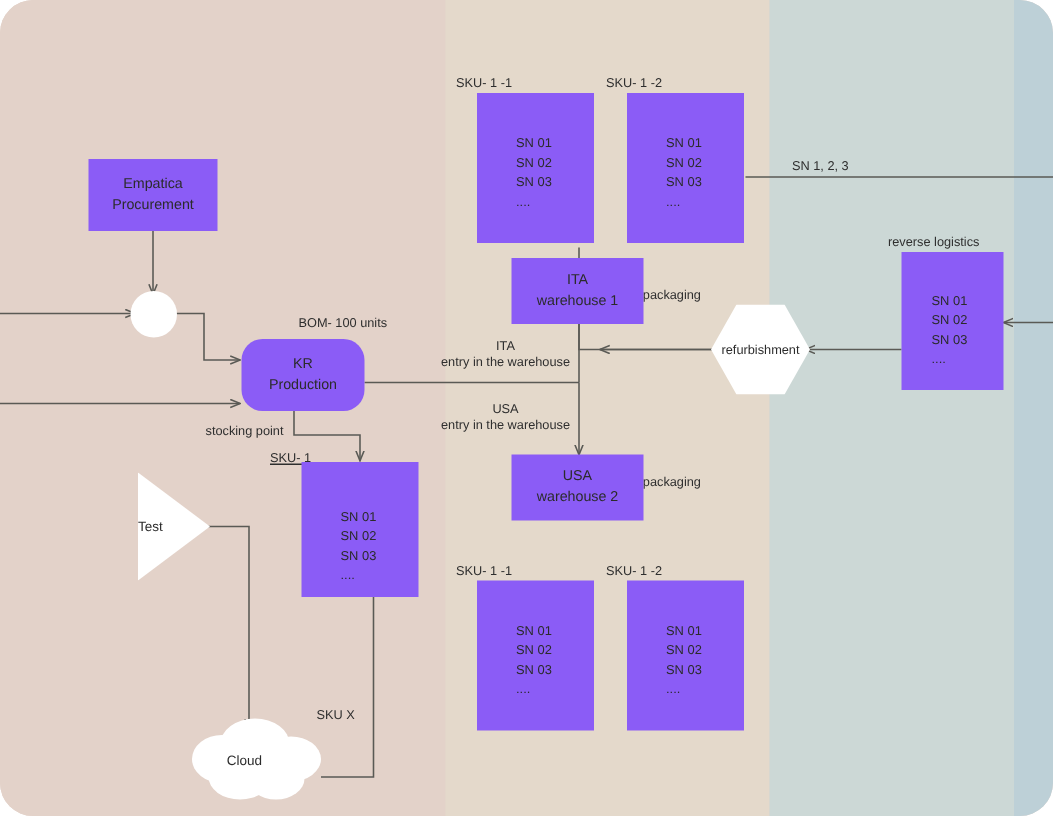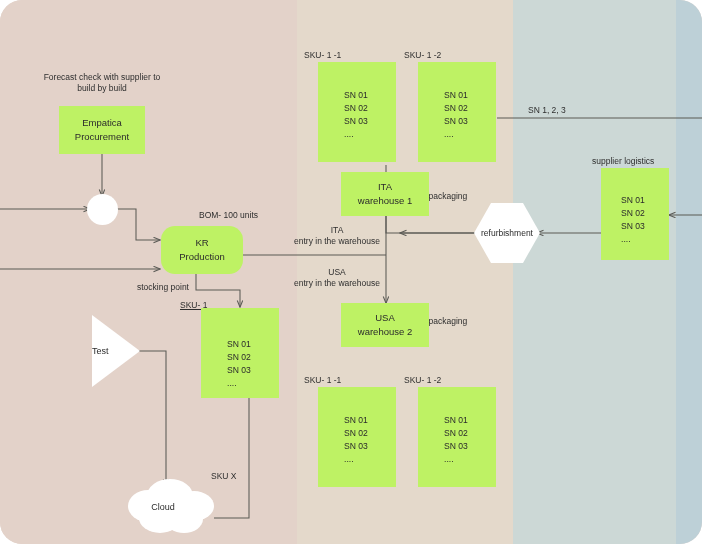--- a/index.html
+++ b/index.html
@@ -20,21 +20,21 @@
   #band-beige{left:297px; width:216px; background:#e4d9cb;}
   #band-blue {left:513px; width:163px; background:#ccd8d6;}
   #band-blue2{left:676px; width:26px;  background:#bdd0d7;}
 
   
   #wires{position:absolute;left:0;top:0;width:702px;height:544px;}
 
   
   .node{
     position:absolute;
-    background:#bef264;
+    background:#8b5cf6;
     box-sizing:border-box;
     display:flex;
     align-items:center;
     justify-content:center;
     text-align:center;
     color:#2b2b2b;
     font-size:9.5px;
     line-height:1.45;
     white-space:pre-line;
   }
@@ -141,22 +141,20 @@
       <path d="M476,233 L400,233" marker-end="url(#ah)"></path>
 
       <path d="M601,233 L537,233" marker-end="url(#ah)"></path>
 
       <path d="M702,215 L669,215" marker-end="url(#ah)"></path>
 
       <path d="M497,118 L702,118"></path>
     </g>
   </svg>
 
-  <div class="lbl" id="lbl-forecast" style="left:37px;top:72px;width:130px;">Forecast check with supplier  to
-build by build</div>
 
   <div class="lbl left" id="lbl-bom" style="left:167px;top:210px;width:110px;padding-left:32px;">BOM- 100 units</div>
 
   <div class="lbl left" id="lbl-stocking" style="left:137px;top:282px;width:90px;">stocking point</div>
 
   <div class="lbl" id="lbl-ita-entry" style="left:287px;top:225px;width:100px;">ITA
 entry in the warehouse</div>
 
   <div class="lbl" id="lbl-usa-entry" style="left:287px;top:267px;width:100px;">USA
 entry in the warehouse</div>
@@ -167,21 +165,21 @@
 
   <div class="lbl left" id="lbl-sn123" style="left:528px;top:105px;width:80px;">SN 1, 2, 3</div>
 
   <div class="lbl left" id="lbl-skux" style="left:211px;top:471px;width:50px;">SKU X</div>
 
   <div class="lbl left" style="left:304px;top:50px;width:80px;">SKU- 1 -1</div>
   <div class="lbl left" style="left:404px;top:50px;width:80px;">SKU- 1 -2</div>
   <div class="lbl left" style="left:304px;top:375px;width:80px;">SKU- 1 -1</div>
   <div class="lbl left" style="left:404px;top:375px;width:80px;">SKU- 1 -2</div>
   <div class="lbl left" style="left:180px;top:300px;width:80px;text-decoration:underline;">SKU- 1</div>
-  <div class="lbl left" style="left:592px;top:156px;width:110px;">supplier logistics</div>
+  <div class="lbl left" style="left:592px;top:156px;width:110px;">reverse logistics</div>
 
   <div class="node" style="left:59px;top:106px;width:86px;height:48px;">Empatica
 Procurement</div>
 
   <div class="node" style="left:161px;top:226px;width:82px;height:48px;border-radius:14px;">KR
 Production</div>
 
   <div class="node" style="left:341px;top:172px;width:88px;height:44px;">ITA
 warehouse 1</div>
 

